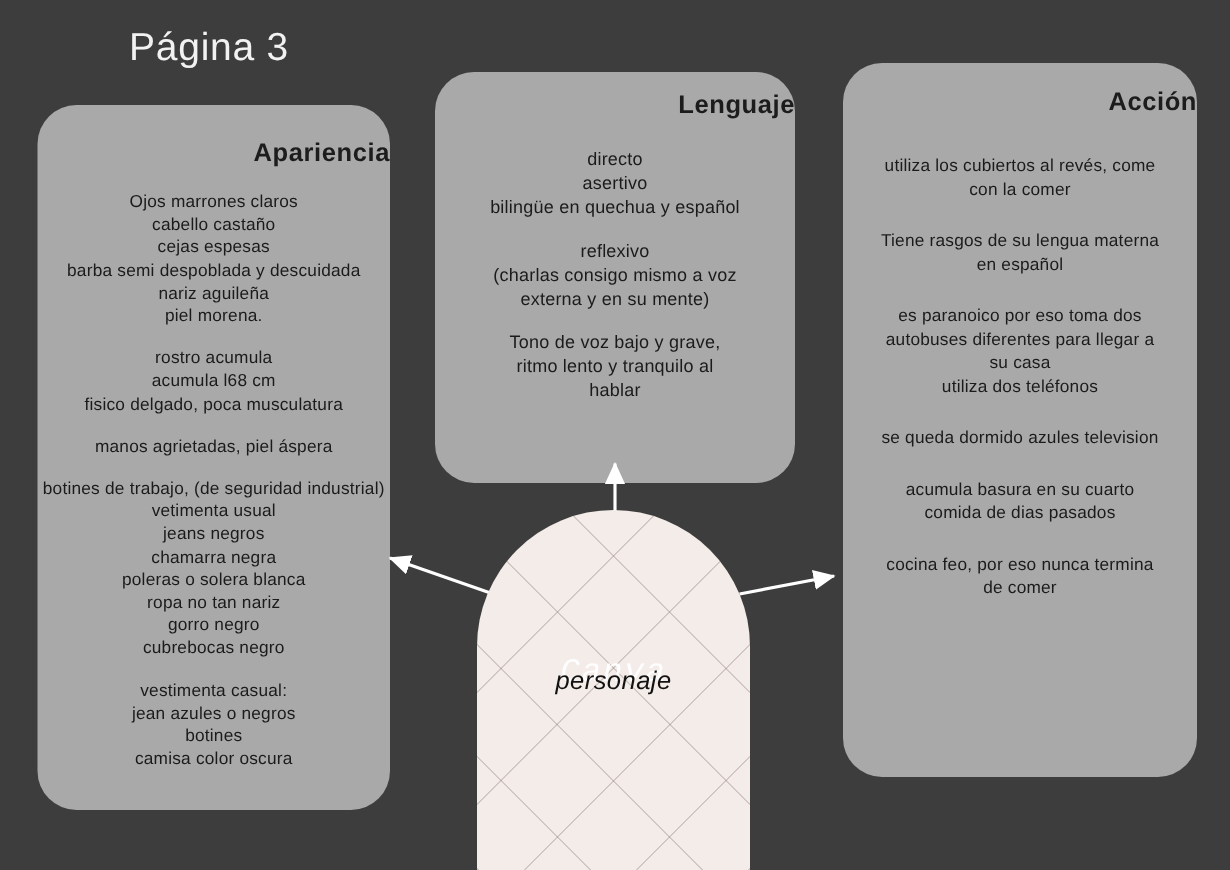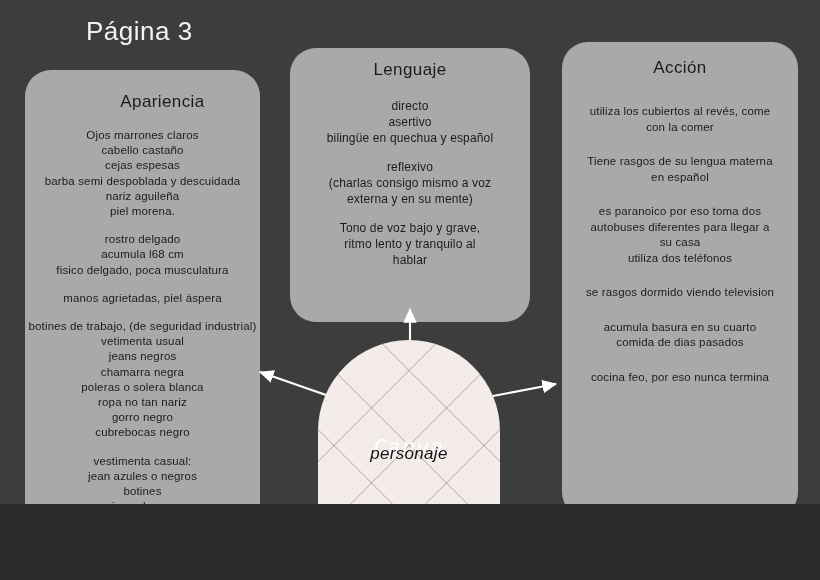--- a/index.html
+++ b/index.html
@@ -3,21 +3,21 @@
 <meta charset="utf-8">
 <style>
   html, body {
     margin: 0;
     padding: 0;
     background: #2b2b2b;
   }
   #canvas {
     position: relative;
     width: 820px;
-    height: 504px;
+    height: 580px;
     background: #3d3d3d;
     overflow: hidden;
     font-family: "Liberation Sans", sans-serif;
   }
 
   
   #page-title {
     position: absolute;
     left: 86px;
     top: 16px;
@@ -30,24 +30,24 @@
 
   
   .panel {
     position: absolute;
     background: #a9a9a9;
     border-radius: 26px;
     box-sizing: border-box;
     padding: 0;
   }
   .panel-title {
-    text-align: center;
+    text-align: right;
     color: #1c1c1c;
     font-size: 17px;
-    font-weight: 400;
+    font-weight: 700;
     letter-spacing: 0.4px;
   }
   .panel-body {
     text-align: center;
     color: #1b1b1b;
     font-size: 11.5px;
     line-height: 15.2px;
     letter-spacing: 0.15px;
   }
   .blk { margin: 0 0 13px 0; }
@@ -137,21 +137,21 @@
     <div class="panel-body">
         <div class="blk">
           <span class="ln">Ojos marrones claros</span>
           <span class="ln">cabello castaño</span>
           <span class="ln">cejas espesas</span>
           <span class="ln">barba semi despoblada y descuidada</span>
           <span class="ln">nariz aguileña</span>
           <span class="ln">piel morena.</span>
         </div>
         <div class="blk">
-          <span class="ln">rostro delgado</span>
+          <span class="ln">rostro acumula</span>
           <span class="ln">acumula l68 cm</span>
           <span class="ln">fisico delgado, poca musculatura</span>
         </div>
         <div class="blk">
           <span class="ln">manos agrietadas, piel áspera</span>
         </div>
         <div class="blk">
           <span class="ln">botines de trabajo, (de seguridad industrial)</span>
           <span class="ln">vetimenta usual</span>
           <span class="ln">jeans negros</span>
@@ -202,28 +202,29 @@
           <span class="ln">Tiene rasgos de su lengua materna</span>
           <span class="ln">en  español</span>
         </div>
         <div class="blk">
           <span class="ln">es  paranoico por eso toma dos</span>
           <span class="ln">autobuses diferentes para llegar a</span>
           <span class="ln">su casa</span>
           <span class="ln">utiliza dos teléfonos</span>
         </div>
         <div class="blk">
-          <span class="ln">se rasgos dormido viendo television</span>
+          <span class="ln">se queda dormido azules television</span>
         </div>
         <div class="blk">
           <span class="ln">acumula basura en su cuarto</span>
           <span class="ln">comida de dias pasados</span>
         </div>
         <div class="blk">
           <span class="ln">cocina feo, por eso nunca termina</span>
+          <span class="ln">de comer</span>
         </div>
       </div>
   </div>
 
   <svg id="arrows" viewBox="0 0 820 580" width="820" height="580">
     <defs>
       <marker id="ah" markerWidth="9" markerHeight="9" refX="6.5" refY="3.2" orient="auto" markerUnits="strokeWidth">
         <path d="M0,0 L7,3.2 L0,6.4 z" fill="#ffffff"></path>
       </marker>
     </defs>

